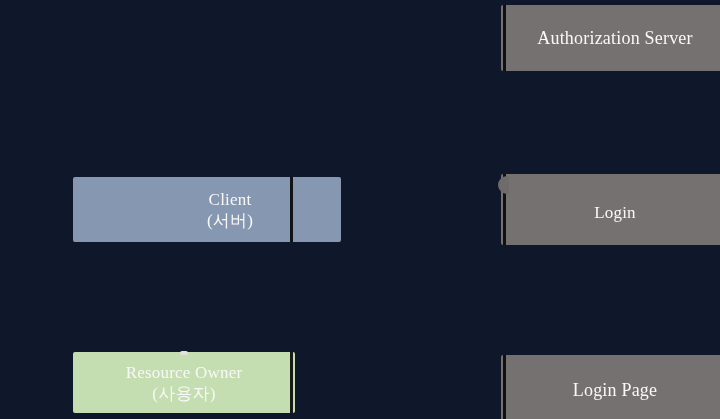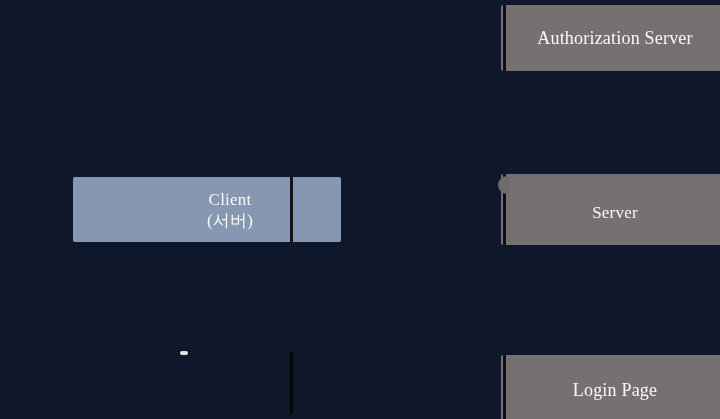--- a/index.html
+++ b/index.html
@@ -101,23 +101,27 @@
   <div class="node" id="node-authorization-server">
     <span class="line">Authorization Server</span>
   </div>
 
   <div class="node" id="node-client">
     <span class="line">Client</span>
     <span class="line">(서버)</span>
   </div>
 
   <div class="node" id="node-resource-server">
-    <span class="line">Server</span>
+    <span class="line">Login</span>
   </div>
 
+  <div class="node" id="node-resource-owner">
+    <span class="line">Resource Owner</span>
+    <span class="line">(사용자)</span>
+  </div>
 
   <div class="node" id="node-login-page">
     <span class="line">Login Page</span>
   </div>
 
   <div class="edge-remnant" id="remnant-client"></div>
   <div class="edge-remnant" id="remnant-owner"></div>
   <div class="edge-remnant" id="remnant-auth"></div>
   <div class="edge-remnant" id="remnant-resource"></div>
   <div class="edge-remnant" id="remnant-login"></div>

